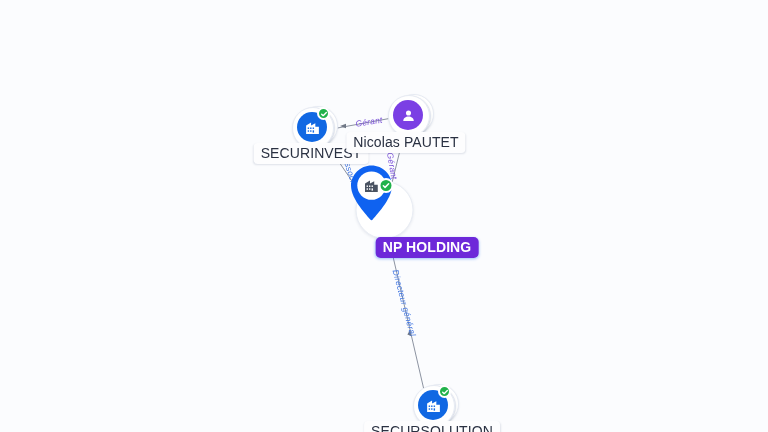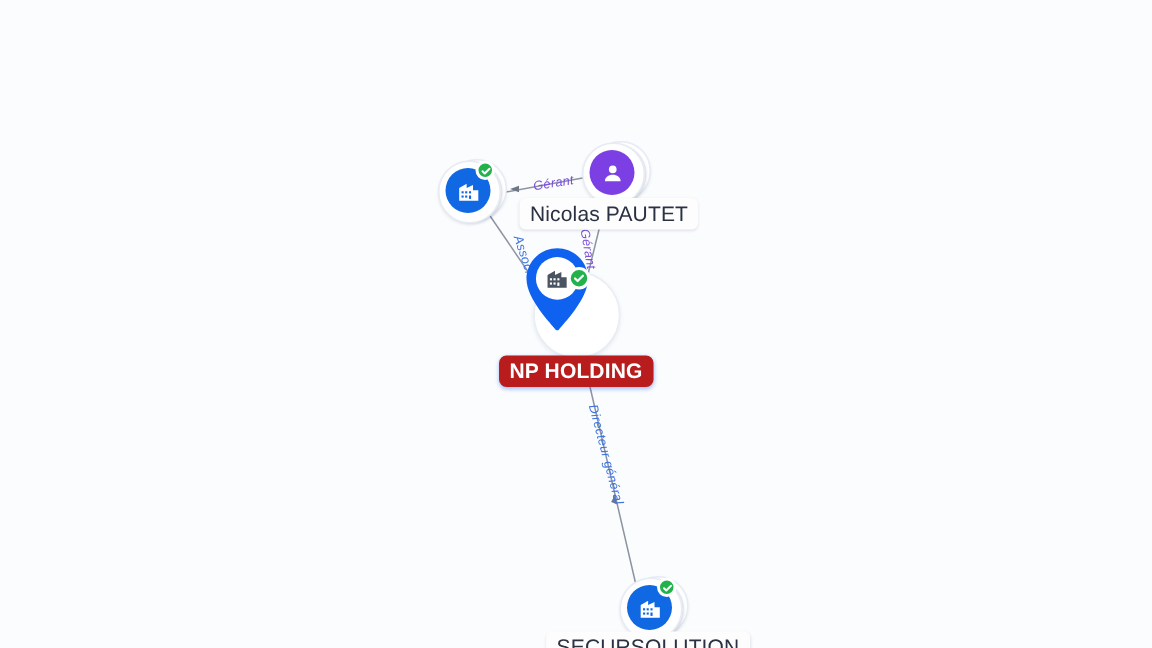--- a/index.html
+++ b/index.html
@@ -72,25 +72,26 @@
     font-size: 14px;
     letter-spacing: .1px;
     line-height: 1;
   }
   .label-plain {
     background: #fdfdfe;
     color: #2a3142;
     box-shadow: 0 1px 2px rgba(30,50,90,.13);
   }
   .label-selected {
-    background: #b91c1c;
+    background: #6d28d9;
     color: #ffffff;
     font-weight: bold;
     border-radius: 5px;
     box-shadow: 0 1px 3px rgba(15,98,240,.40);
+    margin-left: 43px;
   }
 
   
   .pin-wrap {
     position: absolute;
     transform: translate(-50%, -50%);
   }
   .pin-halo {
     position: absolute;
     left: 50%;
@@ -160,20 +161,21 @@
         <rect x="5.2" y="16" width="2" height="2" fill="#1168e3"></rect>
         <rect x="8.6" y="16" width="2" height="2" fill="#1168e3"></rect>
       </svg>
     </div>
     <div class="badge-check" style="left:5px; top:-20px; width:13px; height:13px;">
       <svg width="8" height="8" viewBox="0 0 24 24">
         <path fill="none" stroke="#ffffff" stroke-width="4" stroke-linecap="round" stroke-linejoin="round" d="M5 12.5l4.5 4.5L19 7.5"></path>
       </svg>
     </div>
   </div>
+  <div class="node-label label-plain" style="left:311px; top:143px;">SECURINVEST</div>
 
   <div class="node" style="left:408px; top:115px;">
     <div class="node-stack" style="left:-14px; top:-21px; width:38px; height:38px;"></div>
     <div class="node-stack" style="left:-17px; top:-19px; width:38px; height:38px;"></div>
     <div class="node-stack" style="left:-20px; top:-20px; width:40px; height:40px;"></div>
     <div class="disc" style="left:-15px; top:-15px; width:30px; height:30px; background:#7b3fe4;">
       <svg width="17" height="17" viewBox="0 0 24 24">
         <circle cx="12" cy="8.4" r="3.6" fill="#ffffff"></circle>
         <path fill="#ffffff" d="M4.6 19.6c0-4 3.4-6.2 7.4-6.2s7.4 2.2 7.4 6.2z"></path>
       </svg>

